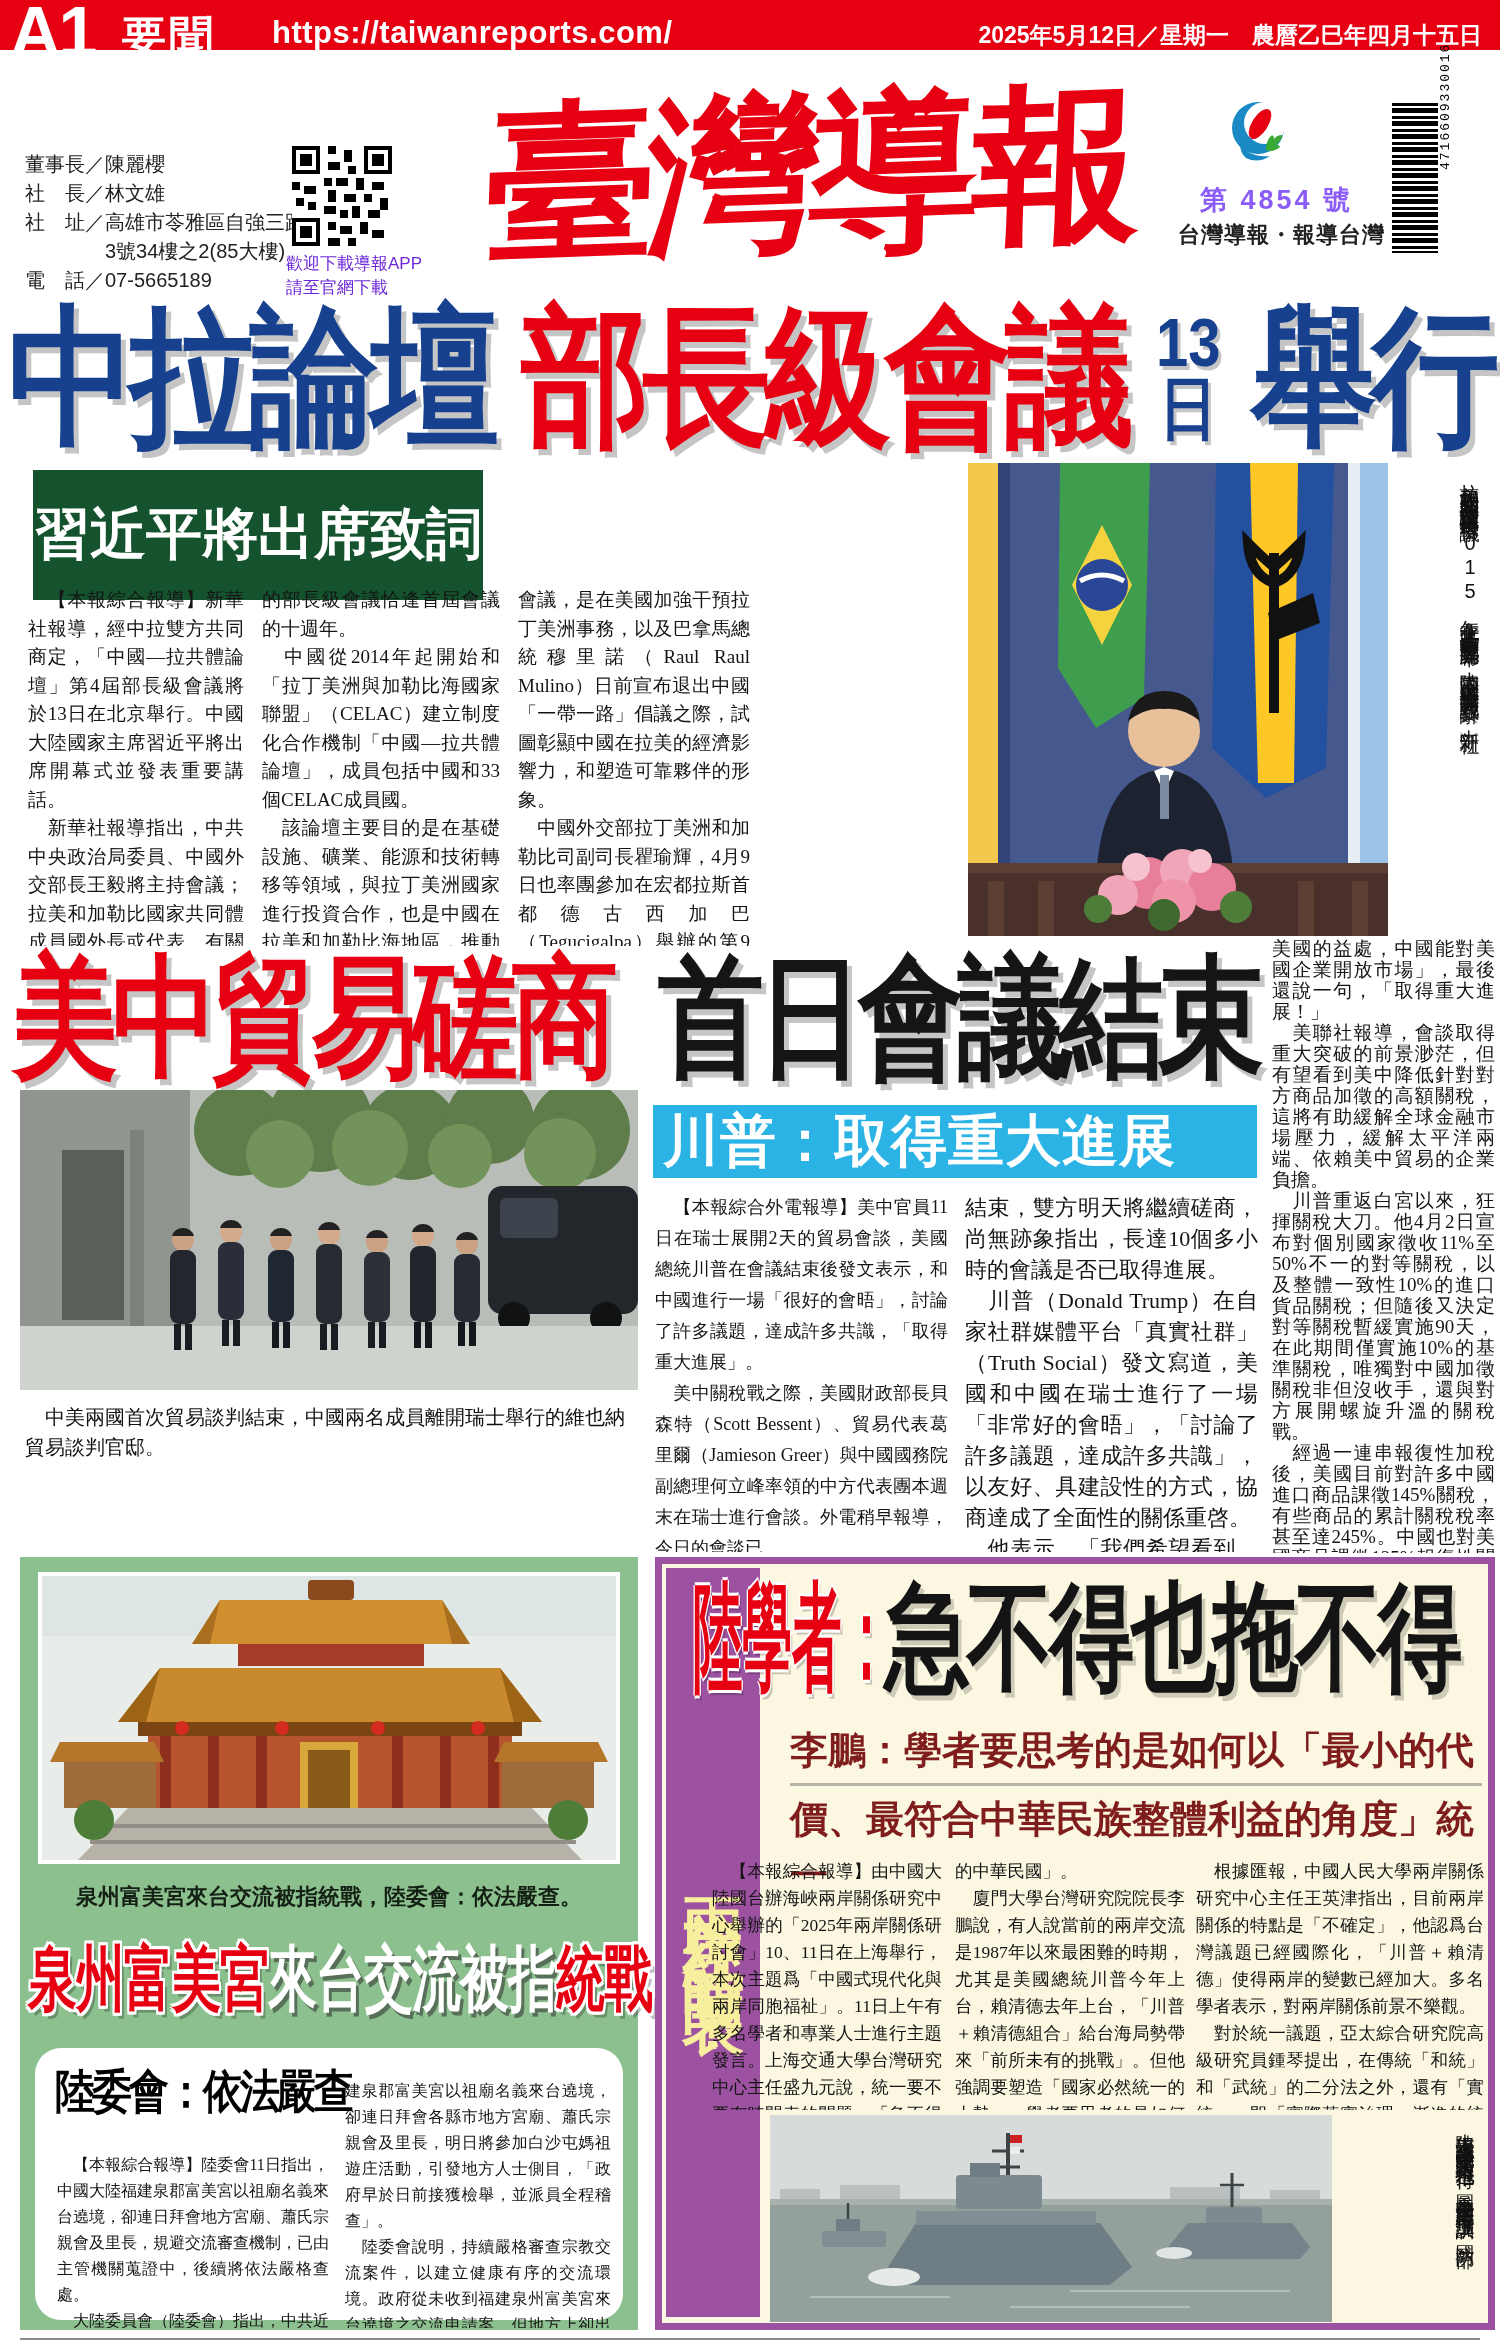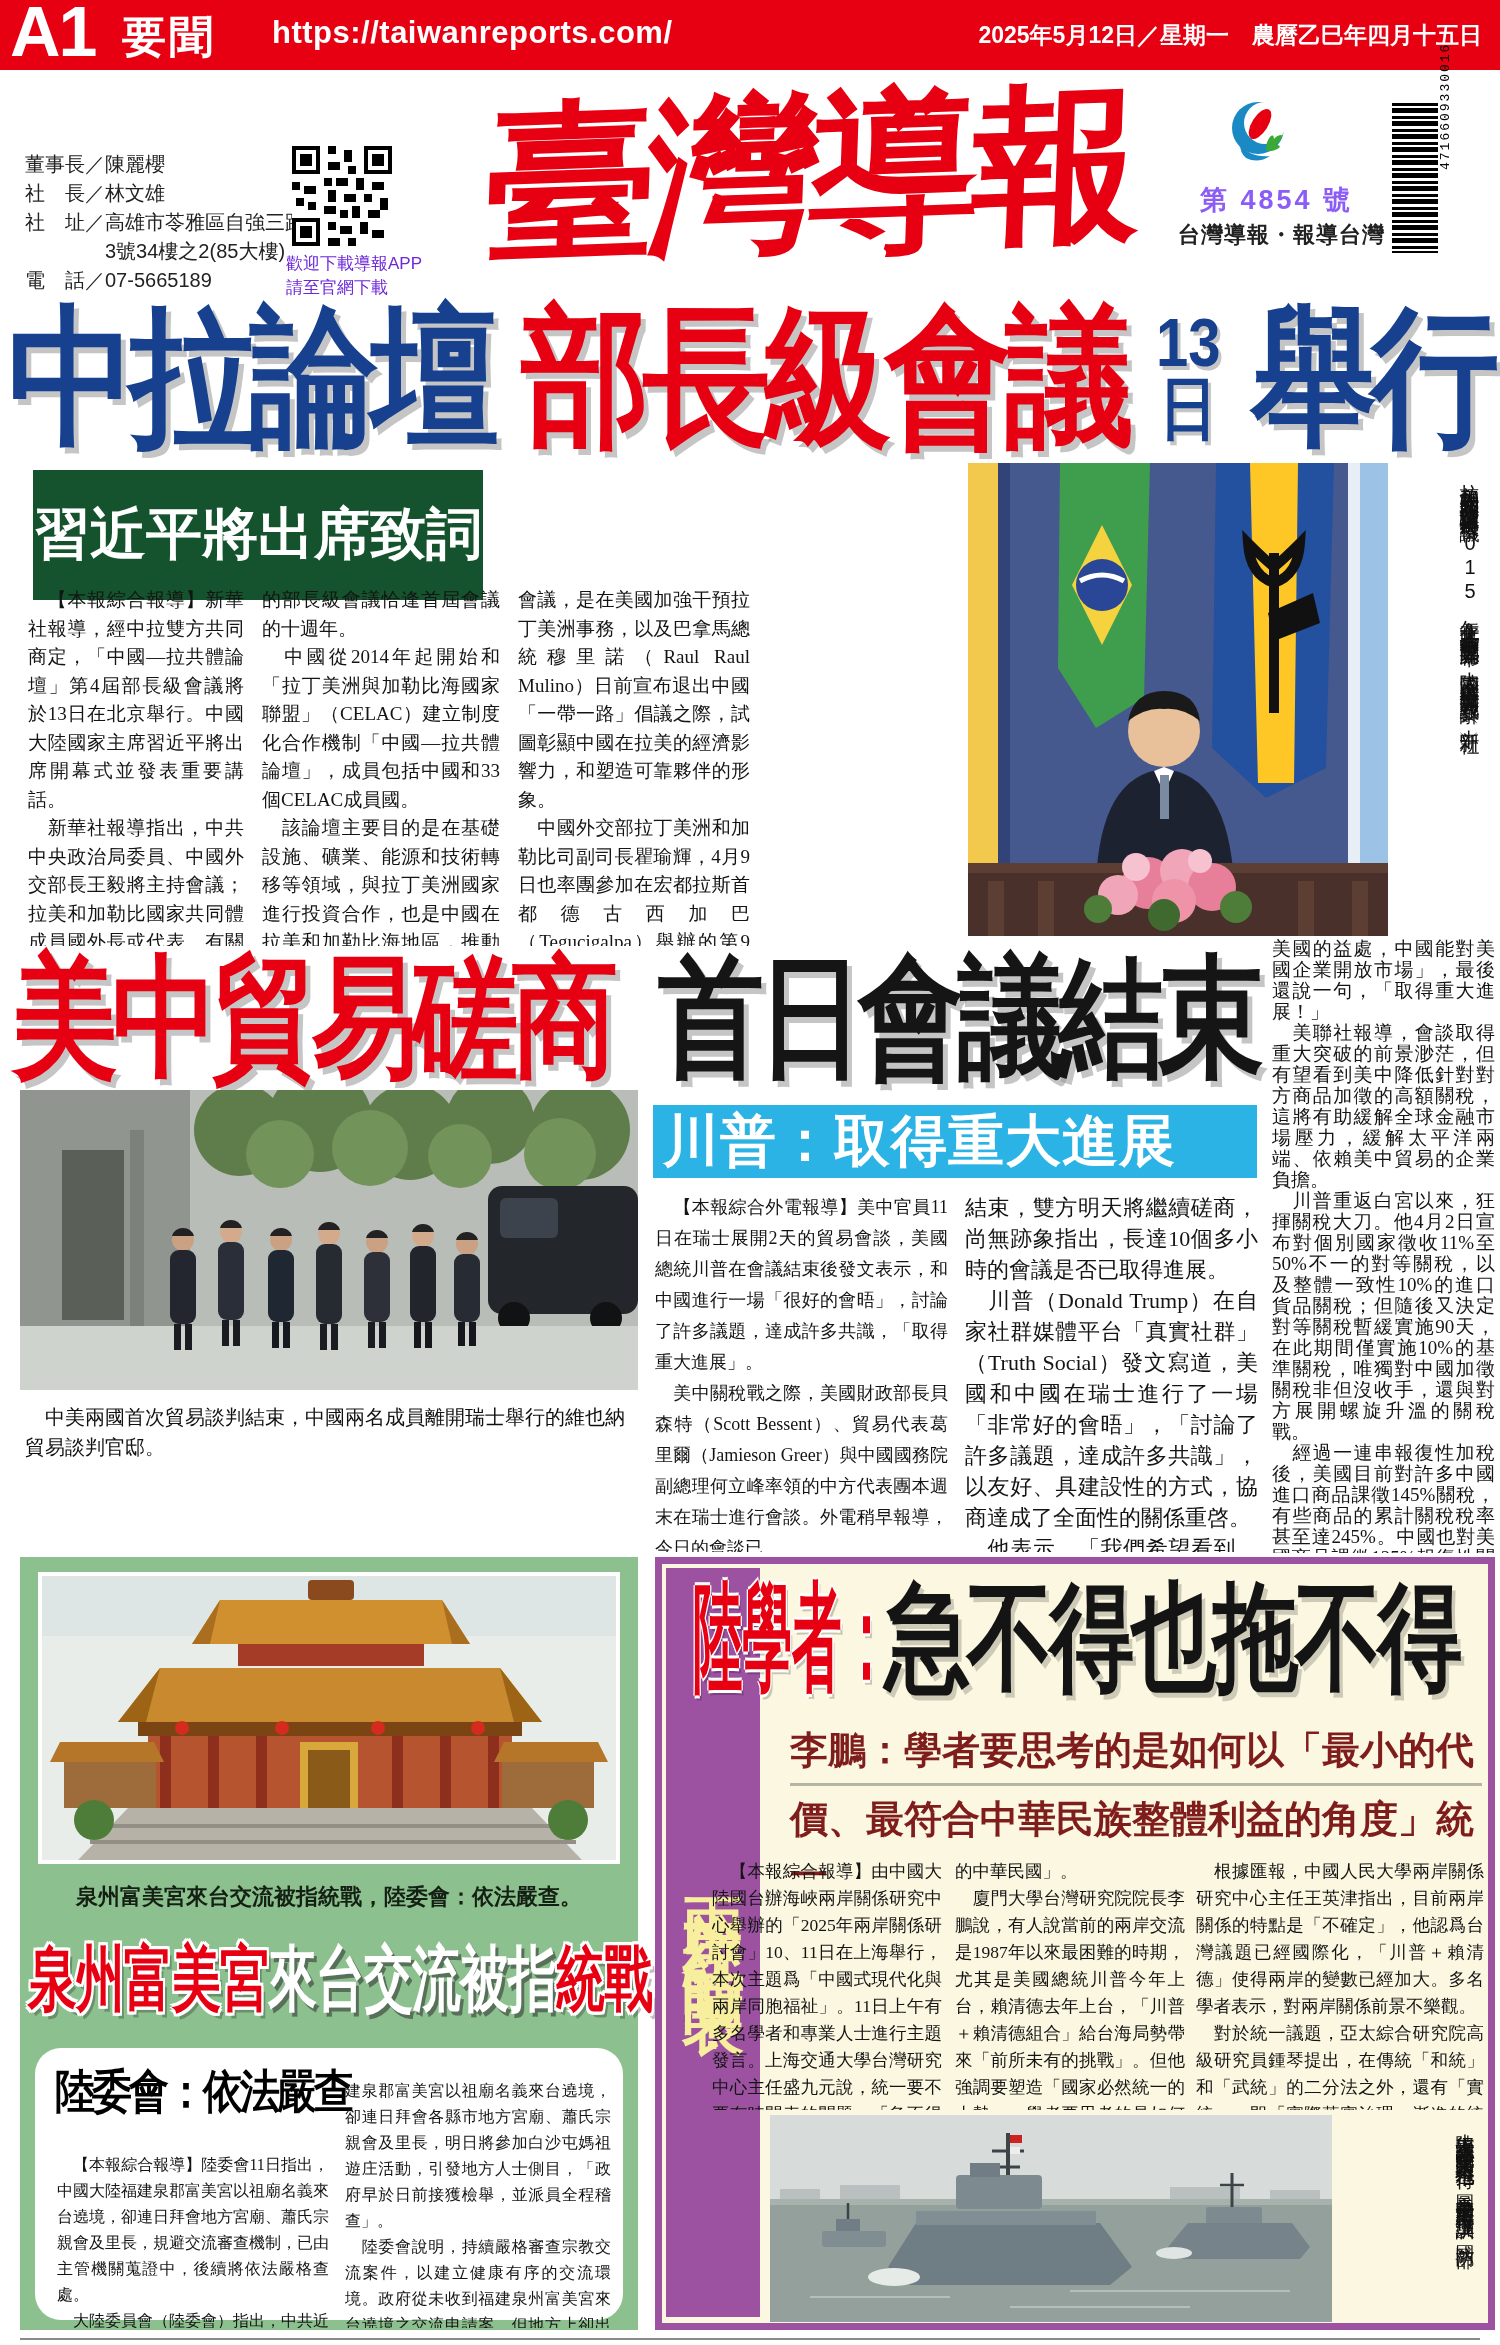--- a/index.html
+++ b/index.html
@@ -4,21 +4,21 @@
 <style>
   html,body{margin:0;padding:0;background:#e9e9e9;}
   .page{position:relative;width:1500px;height:2345px;background:#ffffff;overflow:hidden;
         font-family:"Liberation Sans","DejaVu Sans",sans-serif;}
   .abs{position:absolute;}
   .bodytext{font-family:"Liberation Serif","DejaVu Serif",serif;font-size:19px;line-height:28.5px;
             color:#141414;text-align:justify;white-space:pre-line;overflow:hidden;}
   .capsans{font-size:20px;line-height:30px;color:#111;white-space:pre-line;}
   .vcap{writing-mode:vertical-rl;text-orientation:upright;letter-spacing:2px;overflow:hidden;}
   
-  .topbar{left:0;top:0;width:1500px;height:70px;background:#e60012;color:#fff;}
+  .topbar{left:0;top:0;width:1500px;height:50px;background:#e60012;color:#fff;}
   .a1{left:10px;top:-8px;font-size:70px;font-weight:900;letter-spacing:-2px;}
   .secname{left:122px;top:8px;font-size:44px;font-weight:900;letter-spacing:3px;}
   .url{left:272px;top:15px;font-size:31px;font-weight:700;letter-spacing:.5px;}
   .pdate{right:18px;top:20px;font-size:23px;font-weight:600;position:absolute;}
   
   .infoline{font-size:20px;line-height:29px;color:#222;}
   .qrcap{font-size:17px;line-height:24px;color:#6d28d9;}
   .paper-title{left:415px;top:80px;width:790px;text-align:center;color:#e60012;font-weight:900;
                font-size:170px;line-height:190px;letter-spacing:-8px;
                font-family:"Liberation Serif","DejaVu Serif",serif;transform:rotate(-2deg) skewX(-4deg);}

